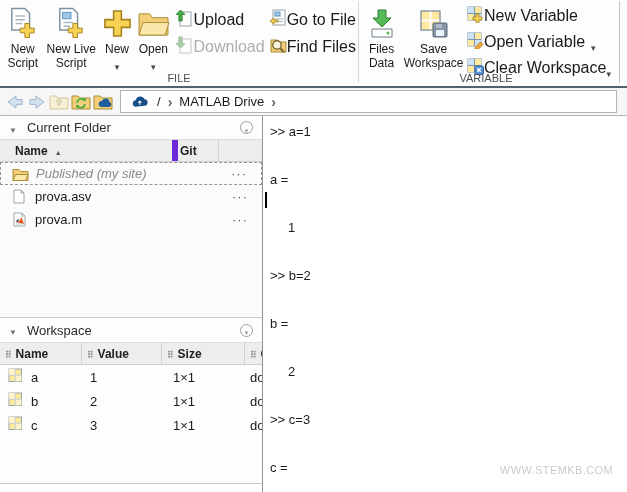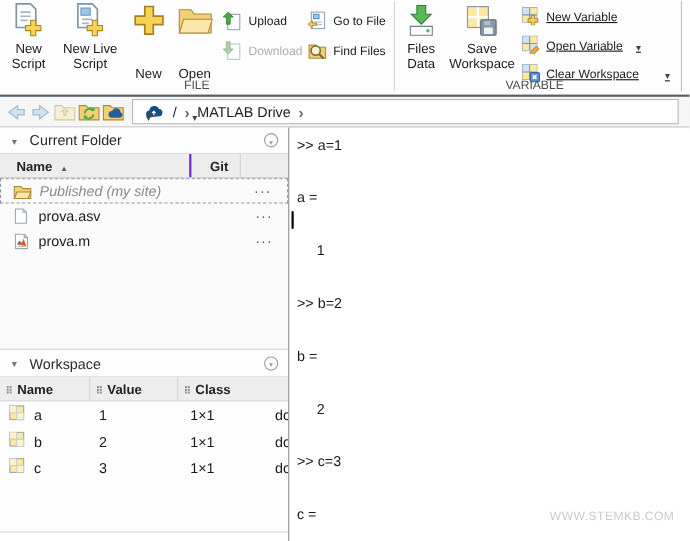--- a/index.html
+++ b/index.html
@@ -11,33 +11,33 @@
   .toolstrip { height:88px; background:#fdfdfd; border-bottom:2px solid #51606b;
                display:flex; position:relative; }
   .ts-sec { position:relative; height:100%; padding:0 2px; }
   .ts-sec.file { width:358px; }
   .ts-sec.variable { width:254px; }
   .sec-label { position:absolute; bottom:2px; left:0; right:0; text-align:center;
                font-size:11px; color:#4d4d4d; }
   .vsep { width:1px; background:#d5d5d5; height:82px; margin-top:1px; }
   .right-line { position:absolute; right:7px; top:1px; bottom:3px; width:1px; background:#c2c2c2; }
   .bigrow { display:flex; align-items:flex-start; height:70px; }
-  .tbtn { display:flex; flex-direction:column; align-items:center; 
+  .tbtn { display:flex; flex-direction:column; align-items:center; padding-top:5px;
           cursor:default; }
   .tbtn .ticon { height:37px; display:flex; align-items:center; justify-content:center; }
   .tlabel { font-size:12px; line-height:14px; text-align:center; color:#1a1a1a; }
   .caret { height:10px; }
   .caret::before { content:"▾"; font-size:9px; color:#444; }
-  .w48{width:48px;} .w64{width:64px;} .w42{width:42px;gap:23px;} .w46{width:46px;} .w70{width:70px;justify-content:space-between;}
+  .w48{width:48px;} .w64{width:64px;} .w42{width:42px;} .w46{width:46px;} .w70{width:70px;justify-content:space-between;}
   .stack { display:flex; flex-direction:column; padding-top:8px; margin-left:4px; }
-  .sbtn { display:flex; align-items:center; gap:6px; height:24px; margin-bottom:3px;
-          font-size:11px; white-space:nowrap; }
+  .sbtn { display:flex; align-items:center; gap:0; height:24px; margin-bottom:3px;
+          font-size:16px; white-space:nowrap; }
   .sbtn.disabled .slabel { color:#aeaeae; }
   .vstack { padding-top:4px; width:144px; margin-left:2px; }
-  .vstack .sbtn { height:24px; margin-bottom:2px;text-decoration:underline; }
+  .vstack .sbtn { height:24px; margin-bottom:2px; }
   .vstack .caret { margin-left:6px; }
   .vstack .caret.far { margin-left:auto; margin-right:2px; }
 
   
   .navbar { height:28px; background:#f6f6f6; border-bottom:1px solid #b5b5b5;
             box-shadow:0 1px 0 #e6e6e6; display:flex; align-items:center; padding:0 4px; }
   .navbtn { width:22px; height:22px; display:flex; align-items:center; justify-content:center; }
   .addressbar { flex:1; height:23px; margin:0 6px 0 6px; background:#fff;
                 border:1px solid #b5b5b5; display:flex; align-items:center;
                 gap:7px; padding:0 10px; font-size:13px; }
@@ -55,21 +55,21 @@
   .ptitle { font-size:13px; color:#2b2b2b; margin-left:10px; }
   .circle-btn { margin-left:auto; width:13px; height:13px; border-radius:50%;
                 border:1.5px solid #9e9e9e; display:flex; align-items:center; justify-content:center; }
   .circle-btn .ctri::before { content:"▼"; font-size:6px; color:#9e9e9e; }
 
   .cf-colhdr { height:22px; background:#ededed; border-bottom:1px solid #cfcfcf;
                display:flex; font-size:12px; font-weight:bold; color:#222; flex-shrink:0; }
   .cf-colhdr > div { display:flex; align-items:center; }
   .c-name { width:172px; padding-left:15px; gap:7px; }
   .sort::before { content:"▲"; font-size:7px; color:#555; }
-  .c-git { width:46px; border-left:2px solid #6d28d9; padding-left:17px; }
+  .c-git { width:46px; border-left:6px solid #6d28d9; padding-left:2px; }
   .c-x { flex:1; border-left:1px solid #d2d2d2; }
 
   .cf-rows { flex-shrink:0; }
   .cfrow { height:23px; display:flex; align-items:center; padding:0 14px 0 9px; font-size:13px; }
   .cfrow.selected { border:1px dashed #969696; }
   .cfrow .ficon { width:20px; display:flex; justify-content:center; margin-right:6px; flex-shrink:0; }
   .fname { color:#1a1a1a; }
   .fname.pub { color:#8a8a8a; font-style:italic; }
   .dots { margin-left:auto; color:#555; font-size:13px; letter-spacing:1px; line-height:8px; }
   .cf-filler { height:87px; border-bottom:1px solid #c9c9c9; background:#fbfbfb; flex-shrink:0; }
@@ -384,20 +384,24 @@
       </div>
       <div class="ws-colhdr">
         <div class="wc-name">
             <span class="grip"></span>
             <span>Name</span>
           </div>
         <div class="wc-value">
             <span class="grip"></span>
             <span>Value</span>
           </div>
+        <div class="wc-size">
+            <span class="grip"></span>
+            <span>Size</span>
+          </div>
         <div class="wc-class">
             <span class="grip"></span>
             <span>Class</span>
           </div>
       </div>
       <div class="ws-rows">
         <div class="wsrow">
           <div class="wr-name">
               <span><svg width="15" height="15" viewBox="0 0 15 15">
                   <rect x="1" y="1" width="12.5" height="12.5" fill="#ffe9a0" stroke="#9aa5ad"></rect>

